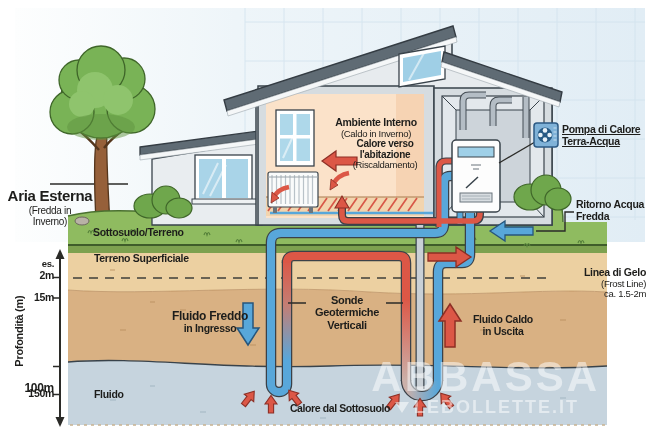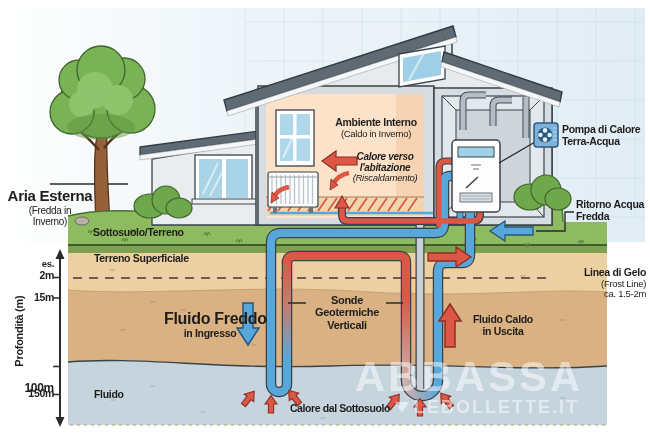--- a/index.html
+++ b/index.html
@@ -269,21 +269,21 @@
     <circle cx="545" cy="135" r="7.4" fill="#275a84"></circle>
     <circle cx="545" cy="130.4" r="2.3" fill="#e8f2f8"></circle>
     <circle cx="549.6" cy="135" r="2.3" fill="#e8f2f8"></circle>
     <circle cx="545" cy="139.6" r="2.3" fill="#e8f2f8"></circle>
     <circle cx="540.4" cy="135" r="2.3" fill="#e8f2f8"></circle>
     <circle cx="545" cy="135" r="1.4" fill="#275a84"></circle>
     <path d="M553.5,128 h3 M553.5,132 h3 M553.5,136 h3 M553.5,140 h3" stroke="#e8f2f8" stroke-width="1" opacity="0.7"></path>
   </g>
 </svg>
 
-<div class="wm" style="left:338px;top:356px;width:262px;font-size:42px;">ABBASSA</div>
+<div class="wm" style="left:338px;top:356px;width:262px;font-size:42px;text-align:right;">ABBASSA</div>
 <div class="wm" style="left:357px;top:398px;width:260px;font-size:18px;letter-spacing:2px;">
   <span class="tri-down"></span><span>LEBOLLETTE.IT</span>
 </div>
 
 <div class="lbl ctr" style="left:4px;top:188px;width:92px;">
   <div class="b" style="font-size:15px">Aria Esterna</div>
   <div style="font-size:10px">(Fredda in</div>
   <div style="font-size:10px">Inverno)</div>
 </div>
 
@@ -301,27 +301,27 @@
 </div>
 <div class="lbl rt b" style="left:18px;top:292px;width:36px;font-size:10.5px">15m</div>
 <div class="lbl rt b" style="left:18px;top:382px;width:36px;font-size:12px">100m</div>
 <div class="lbl rt b" style="left:18px;top:388px;width:36px;font-size:10.5px">150m</div>
 
 <div class="lbl ctr" style="left:300px;top:117px;width:152px;">
   <div class="b" style="font-size:10.5px">Ambiente Interno</div>
   <div style="font-size:9.5px">(Caldo in Inverno)</div>
 </div>
 
-<div class="lbl ctr" style="left:322px;top:151px;width:126px;font-style:italic;">
+<div class="lbl ctr" style="left:322px;top:138px;width:126px;">
   <div class="b" style="font-size:10px">Calore verso</div>
   <div class="b" style="font-size:10px">l'abitazione</div>
   <div style="font-size:9.5px">(Riscaldamento)</div>
 </div>
 
-<div class="lbl" style="left:562px;top:124px;">
+<div class="lbl" style="left:562px;top:124px;text-decoration:underline;">
   <div class="b" style="font-size:10.5px">Pompa di Calore</div>
   <div class="b" style="font-size:10.5px">Terra-Acqua</div>
 </div>
 
 <div class="lbl" style="left:576px;top:199px;">
   <div class="b" style="font-size:10.5px">Ritorno Acqua</div>
   <div class="b" style="font-size:10.5px">Fredda</div>
 </div>
 
 <div class="lbl rt" style="left:556px;top:267px;width:90px;text-align:right;">
@@ -330,21 +330,21 @@
   <div style="font-size:9.5px">ca. 1.5-2m</div>
 </div>
 
 <div class="lbl ctr" style="left:296px;top:294px;width:102px;">
   <div class="b" style="font-size:11px">Sonde</div>
   <div class="b" style="font-size:11px">Geotermiche</div>
   <div class="b" style="font-size:11px">Verticali</div>
 </div>
 
 <div class="lbl ctr" style="left:164px;top:310px;width:92px;">
-  <div class="b" style="font-size:16px">Fluido Freddo</div>
+  <div class="b" style="font-size:12px">Fluido Freddo</div>
   <div class="b" style="font-size:10.5px">in Ingresso</div>
 </div>
 
 <div class="lbl ctr" style="left:442px;top:314px;width:90px;margin-left:16px;">
   <div class="b" style="font-size:10.5px">Fluido Caldo</div>
   <div class="b" style="font-size:10.5px">in Uscita</div>
 </div>
 
 <div class="lbl ctr b" style="left:286px;top:403px;width:108px;font-size:10.5px;letter-spacing:-0.4px">Calore dal Sottosuolo</div>
 

